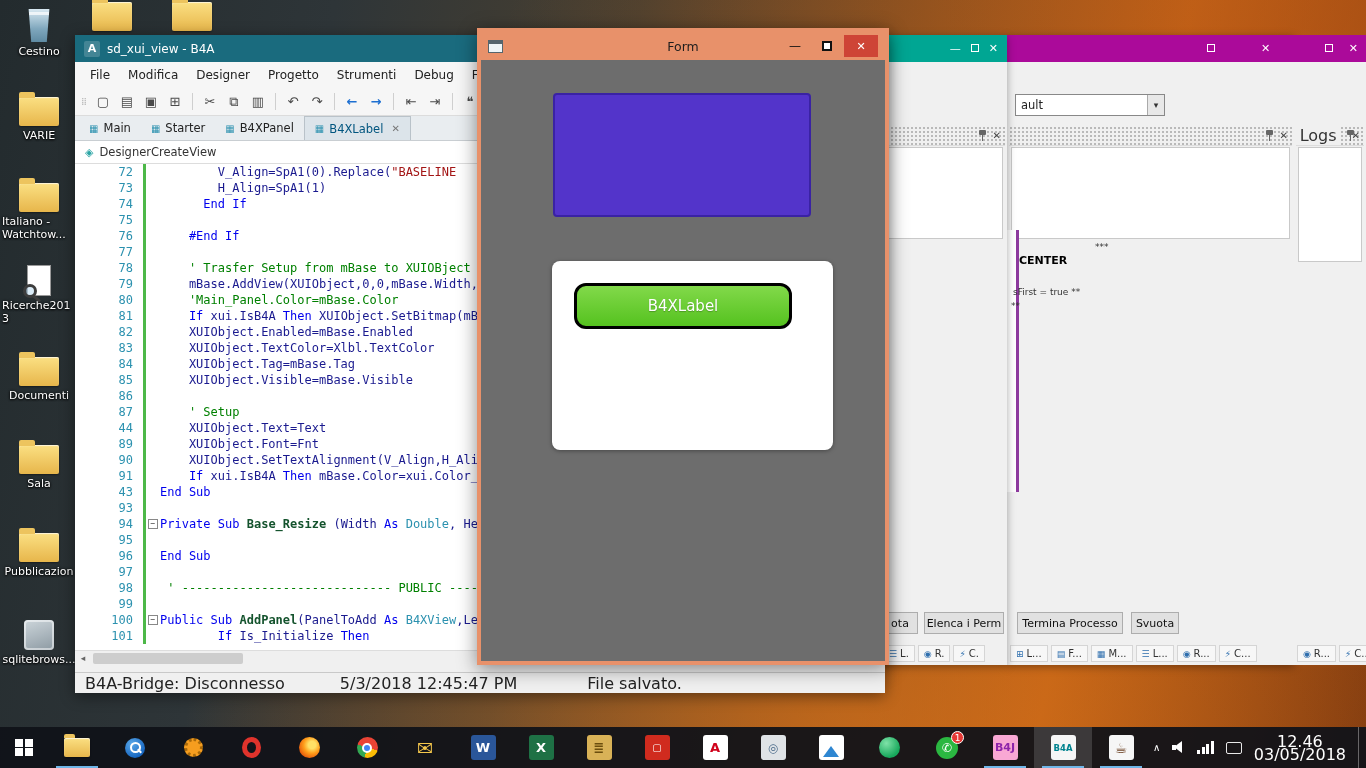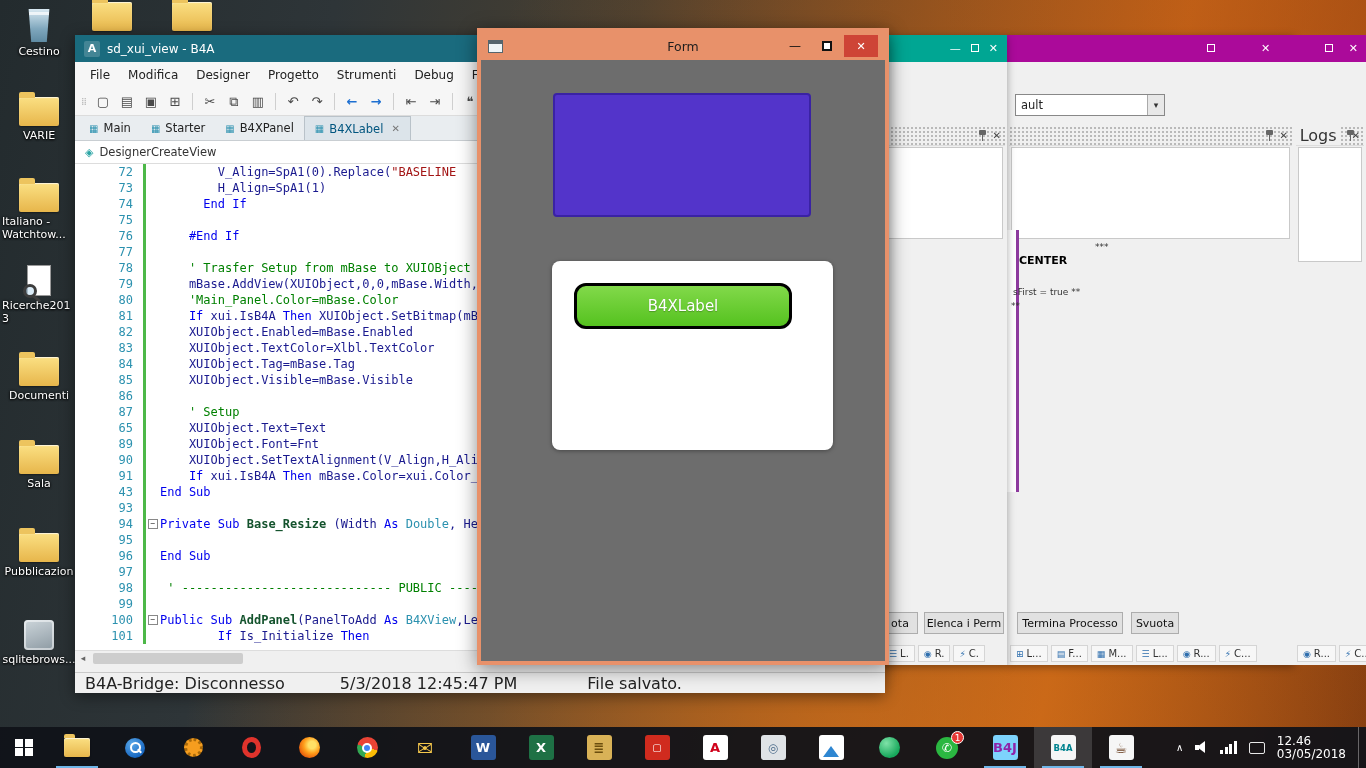--- a/index.html
+++ b/index.html
@@ -134,21 +134,21 @@
 .badge{position:absolute;top:4px;right:12px;min-width:13px;height:13px;border-radius:7px;background:#e53935;color:#fff;font-size:9px;line-height:12px;text-align:center;border:1px solid #fff;padding:0 2px}
 .tray{display:flex;align-items:center;margin-left:auto;gap:12px;padding-right:3px;color:#fff}
 .tray-chevron{font-size:10px}
 .spk{position:relative;width:13px;height:13px;display:inline-block}
 .sp-box{position:absolute;left:0;top:4px;width:4px;height:5px;background:#fff}
 .sp-tri{position:absolute;left:2px;top:0;width:0;height:0;border-top:6.5px solid transparent;border-bottom:6.5px solid transparent;border-right:8px solid #fff}
 .netbars{display:flex;align-items:flex-end;gap:1.5px;height:13px}
 .netbars i{width:3px;background:#fff;display:block}
 .netbars i:nth-child(1){height:4px}.netbars i:nth-child(2){height:7px}.netbars i:nth-child(3){height:10px}.netbars i:nth-child(4){height:13px}
 .kbd{width:16px;height:12px;border:1px solid #fff;border-radius:2px;opacity:.9;display:inline-block}
-.clock{font-size:12px;line-height:13px;}
+.clock{font-size:16px;line-height:13px;text-align:center}
 .show-desktop{width:5px;height:100%;border-left:1px solid rgba(255,255,255,.35)}
 </style>
 </head>
 <body>
 
 <div id="desktop">
 
   <div class="top-folder" style="left:92px">
       <span class="icon-folder"></span>
     </div>
@@ -399,21 +399,21 @@
         <div class="code-row"><span class="gutter-num">78</span><span class="chbar"></span><span class="foldcol"></span><span class="code-text"><span class="tk-c">    ' Trasfer Setup from mBase to XUIOBject</span></span></div>
         <div class="code-row"><span class="gutter-num">79</span><span class="chbar"></span><span class="foldcol"></span><span class="code-text"><span class="tk-d">    mBase.AddView(XUIObject,0,0,mBase.Width,m</span></span></div>
         <div class="code-row"><span class="gutter-num">80</span><span class="chbar"></span><span class="foldcol"></span><span class="code-text"><span class="tk-c">    'Main_Panel.Color=mBase.Color</span></span></div>
         <div class="code-row"><span class="gutter-num">81</span><span class="chbar"></span><span class="foldcol"></span><span class="code-text"><span class="tk-k">    If </span><span class="tk-d">xui.IsB4A </span><span class="tk-k">Then </span><span class="tk-d">XUIObject.SetBitmap(mBa</span></span></div>
         <div class="code-row"><span class="gutter-num">82</span><span class="chbar"></span><span class="foldcol"></span><span class="code-text"><span class="tk-d">    XUIObject.Enabled=mBase.Enabled</span></span></div>
         <div class="code-row"><span class="gutter-num">83</span><span class="chbar"></span><span class="foldcol"></span><span class="code-text"><span class="tk-d">    XUIObject.TextColor=Xlbl.TextColor</span></span></div>
         <div class="code-row"><span class="gutter-num">84</span><span class="chbar"></span><span class="foldcol"></span><span class="code-text"><span class="tk-d">    XUIObject.Tag=mBase.Tag</span></span></div>
         <div class="code-row"><span class="gutter-num">85</span><span class="chbar"></span><span class="foldcol"></span><span class="code-text"><span class="tk-d">    XUIObject.Visible=mBase.Visible</span></span></div>
         <div class="code-row"><span class="gutter-num">86</span><span class="chbar"></span><span class="foldcol"></span><span class="code-text"></span></div>
         <div class="code-row"><span class="gutter-num">87</span><span class="chbar"></span><span class="foldcol"></span><span class="code-text"><span class="tk-c">    ' Setup</span></span></div>
-        <div class="code-row"><span class="gutter-num">65</span><span class="chbar"></span><span class="foldcol"></span><span class="code-text"><span class="tk-d">    XUIObject.Text=Text</span></span></div>
+        <div class="code-row"><span class="gutter-num">44</span><span class="chbar"></span><span class="foldcol"></span><span class="code-text"><span class="tk-d">    XUIObject.Text=Text</span></span></div>
         <div class="code-row"><span class="gutter-num">89</span><span class="chbar"></span><span class="foldcol"></span><span class="code-text"><span class="tk-d">    XUIObject.Font=Fnt</span></span></div>
         <div class="code-row"><span class="gutter-num">90</span><span class="chbar"></span><span class="foldcol"></span><span class="code-text"><span class="tk-d">    XUIObject.SetTextAlignment(V_Align,H_Alig</span></span></div>
         <div class="code-row"><span class="gutter-num">91</span><span class="chbar"></span><span class="foldcol"></span><span class="code-text"><span class="tk-k">    If </span><span class="tk-d">xui.IsB4A </span><span class="tk-k">Then </span><span class="tk-d">mBase.Color=xui.Color_T</span></span></div>
         <div class="code-row"><span class="gutter-num">43</span><span class="chbar"></span><span class="foldcol"></span><span class="code-text"><span class="tk-k">End Sub</span></span></div>
         <div class="code-row"><span class="gutter-num">93</span><span class="chbar"></span><span class="foldcol"></span><span class="code-text"></span></div>
         <div class="code-row"><span class="gutter-num">94</span><span class="chbar"></span><span class="foldcol"><span class="foldbox">−</span></span><span class="code-text"><span class="tk-k">Private Sub </span><span class="tk-b">Base_Resize </span><span class="tk-d">(Width </span><span class="tk-k">As </span><span class="tk-t">Double</span><span class="tk-d">, Hei</span></span></div>
         <div class="code-row"><span class="gutter-num">95</span><span class="chbar"></span><span class="foldcol"></span><span class="code-text"></span></div>
         <div class="code-row"><span class="gutter-num">96</span><span class="chbar"></span><span class="foldcol"></span><span class="code-text"><span class="tk-k">End Sub</span></span></div>
         <div class="code-row"><span class="gutter-num">97</span><span class="chbar"></span><span class="foldcol"></span><span class="code-text"></span></div>
         <div class="code-row"><span class="gutter-num">98</span><span class="chbar"></span><span class="foldcol"></span><span class="code-text"><span class="tk-c"> ' ----------------------------- PUBLIC ------</span></span></div>
@@ -508,21 +508,21 @@
           </span>
         </div>
         <div class="tb-item">
           <span class="ic-greendot"></span>
         </div>
         <div class="tb-item">
           <span class="ic-wa">✆</span>
           <span class="badge">1</span>
         </div>
         <div class="tb-item open">
-          <span class="tile" style="background: #7dd3fc; color: rgb(142, 36, 170); font-size: 13px;">B4J</span>
+          <span class="tile" style="background: #f9a8d4; color: rgb(142, 36, 170); font-size: 11px;">B4J</span>
         </div>
         <div class="tb-item open active">
           <span class="tile" style="background: rgb(246, 246, 246); color: rgb(0, 131, 143); font-size: 8.5px;">B4A</span>
         </div>
         <div class="tb-item open">
           <span class="tile ic-java">☕</span>
         </div>
       </div>
     <div class="tray">
       <span class="tray-chevron">∧</span>

